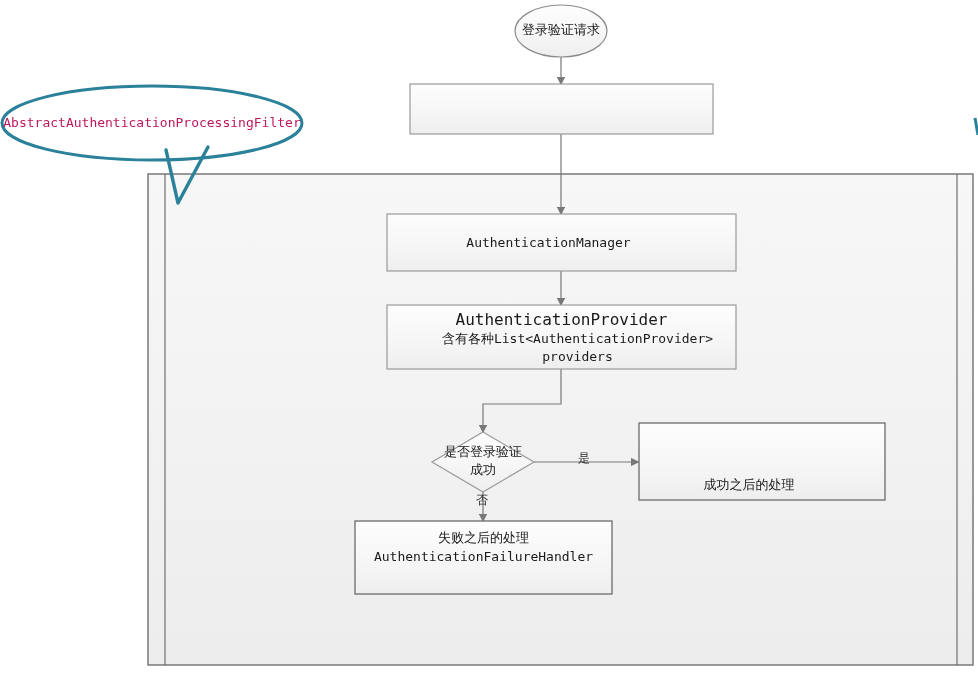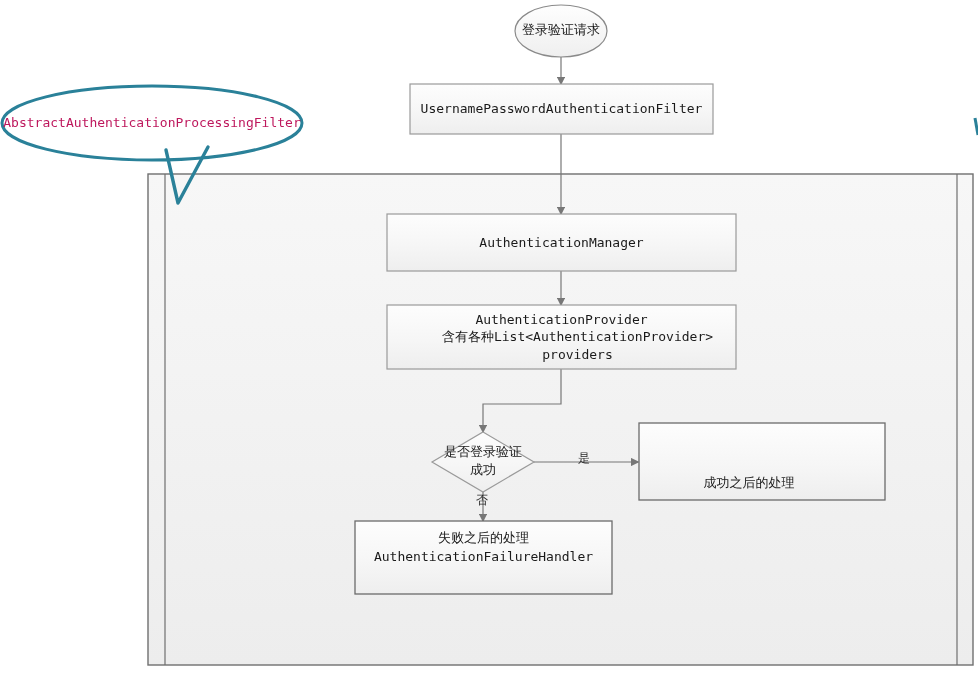--- a/index.html
+++ b/index.html
@@ -117,35 +117,34 @@
       <ellipse cx="152" cy="123" rx="150" ry="37" fill="none" stroke="#2a8199" stroke-width="3"></ellipse>
     </g>
 
     <g>
       <path d="M 975 118 L 978 135" fill="none" stroke="#2a8199" stroke-width="3"></path>
     </g>
   </svg>
 
   <div class="nodetext cjk" style="left:515px;top:5px;width:92px;height:52px;font-size:13px;">登录验证请求</div>
 
-  <div class="nodetext mono" style="left:410px;top:84px;width:303px;height:50px;font-size:13px;">UsernamePasswordAuthenticationFilter</div>
 
-  <div class="nodetext mono" style="left:387px;top:214px;width:349px;height:57px;font-size:13px;border-radius:6px;">AuthenticationManager</div>
+  <div class="nodetext mono" style="left:374px;top:214px;width:349px;height:57px;font-size:13px;border-radius:6px;">AuthenticationManager</div>
 
   <div class="nodetext" style="left:387px;top:305px;width:349px;height:64px;">
-    <span class="mono" style="font-size:13px;">AuthenticationProvider</span>
+    <span class="mono" style="font-size:16px;">AuthenticationProvider</span>
     <span class="mono" style="font-size:13px;padding-left:32px;">含有各种List&lt;AuthenticationProvider&gt; providers</span>
   </div>
 
   <div class="nodetext" style="left:413px;top:434px;width:140px;height:56px;">
     <span class="cjk" style="font-size:13px;">是否登录验证</span>
     <span class="cjk" style="font-size:13px;">成功</span>
   </div>
 
-  <div class="nodetext" style="left:639px;top:445px;width:220px;height:77px;">
+  <div class="nodetext" style="left:639px;top:418px;width:220px;height:77px;justify-content:flex-end;">
     <span class="cjk" style="font-size:13px;">成功之后的处理</span>
   </div>
 
   <div class="nodetext" style="left:355px;top:521px;width:257px;height:54px;">
     <span class="cjk" style="font-size:13px;">失败之后的处理</span>
     <span class="mono" style="font-size:13px;">AuthenticationFailureHandler</span>
   </div>
 
   <div class="nodetext mono" style="left:12px;top:110px;width:280px;height:26px;font-size:13px;color:#be185d;">AbstractAuthenticationProcessingFilter</div>
 

